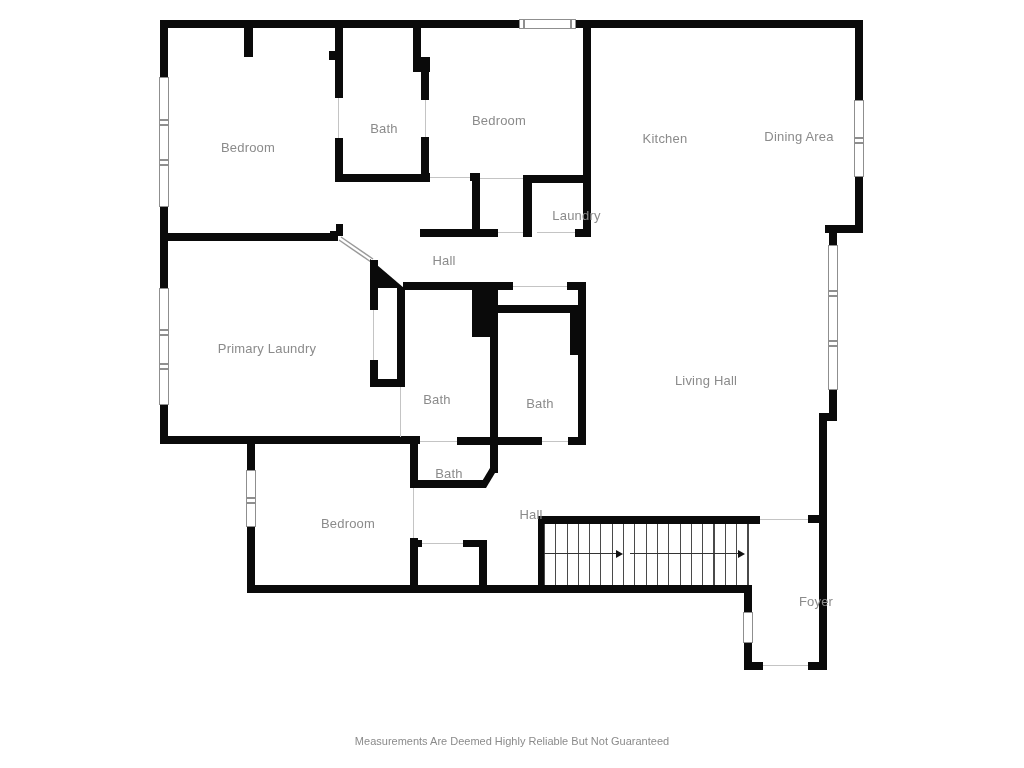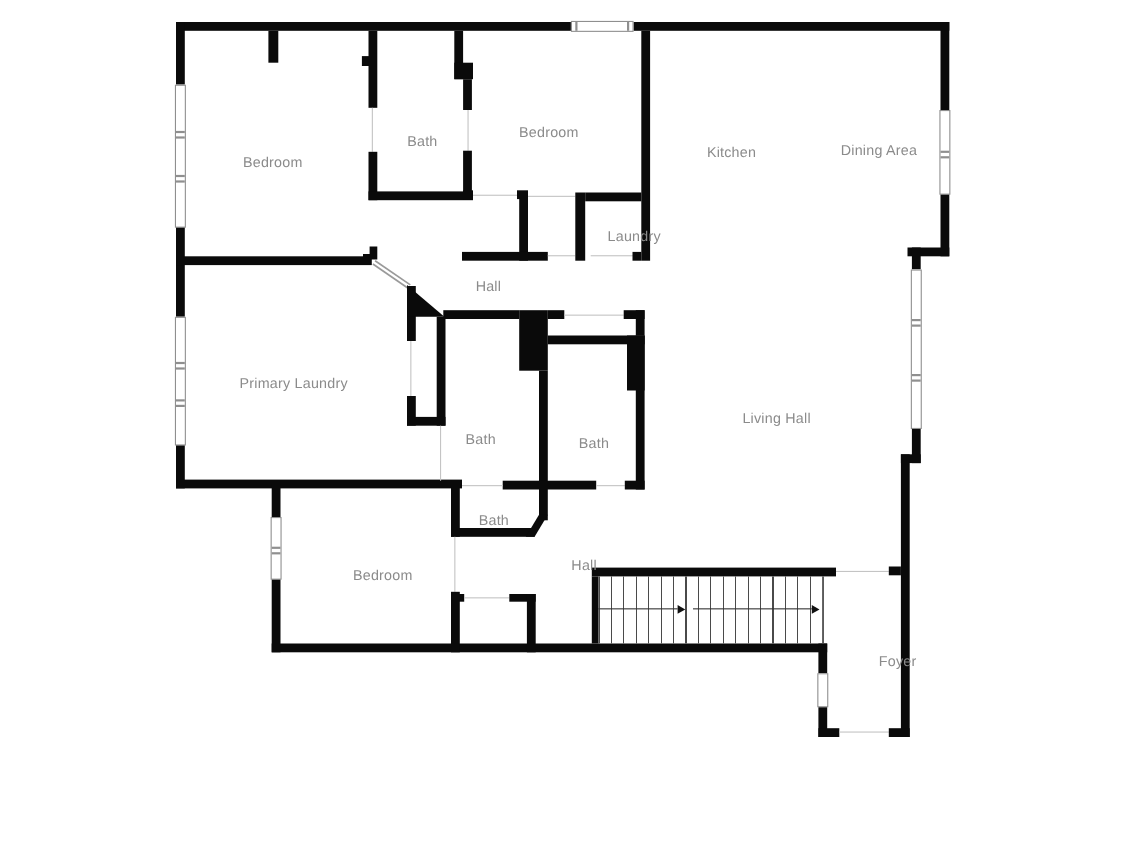--- a/index.html
+++ b/index.html
@@ -189,13 +189,14 @@
   <span class="lbl" style="left:444px;top:260px;">Hall</span>
   <span class="lbl" style="left:267px;top:348px;">Primary Laundry</span>
   <span class="lbl" style="left:437px;top:399px;">Bath</span>
   <span class="lbl" style="left:540px;top:403px;">Bath</span>
   <span class="lbl" style="left:706px;top:380px;">Living Hall</span>
   <span class="lbl" style="left:449px;top:473px;">Bath</span>
   <span class="lbl" style="left:348px;top:523px;">Bedroom</span>
   <span class="lbl" style="left:531px;top:514px;">Hall</span>
   <span class="lbl" style="left:784px;top:601px;margin-left:32px;">Foyer</span>
 
+  <span class="disc" style="left:512px;top:741px;">Measurements Are Deemed Highly Reliable But Not Guaranteed</span>
 </div>
 
 </body></html>

